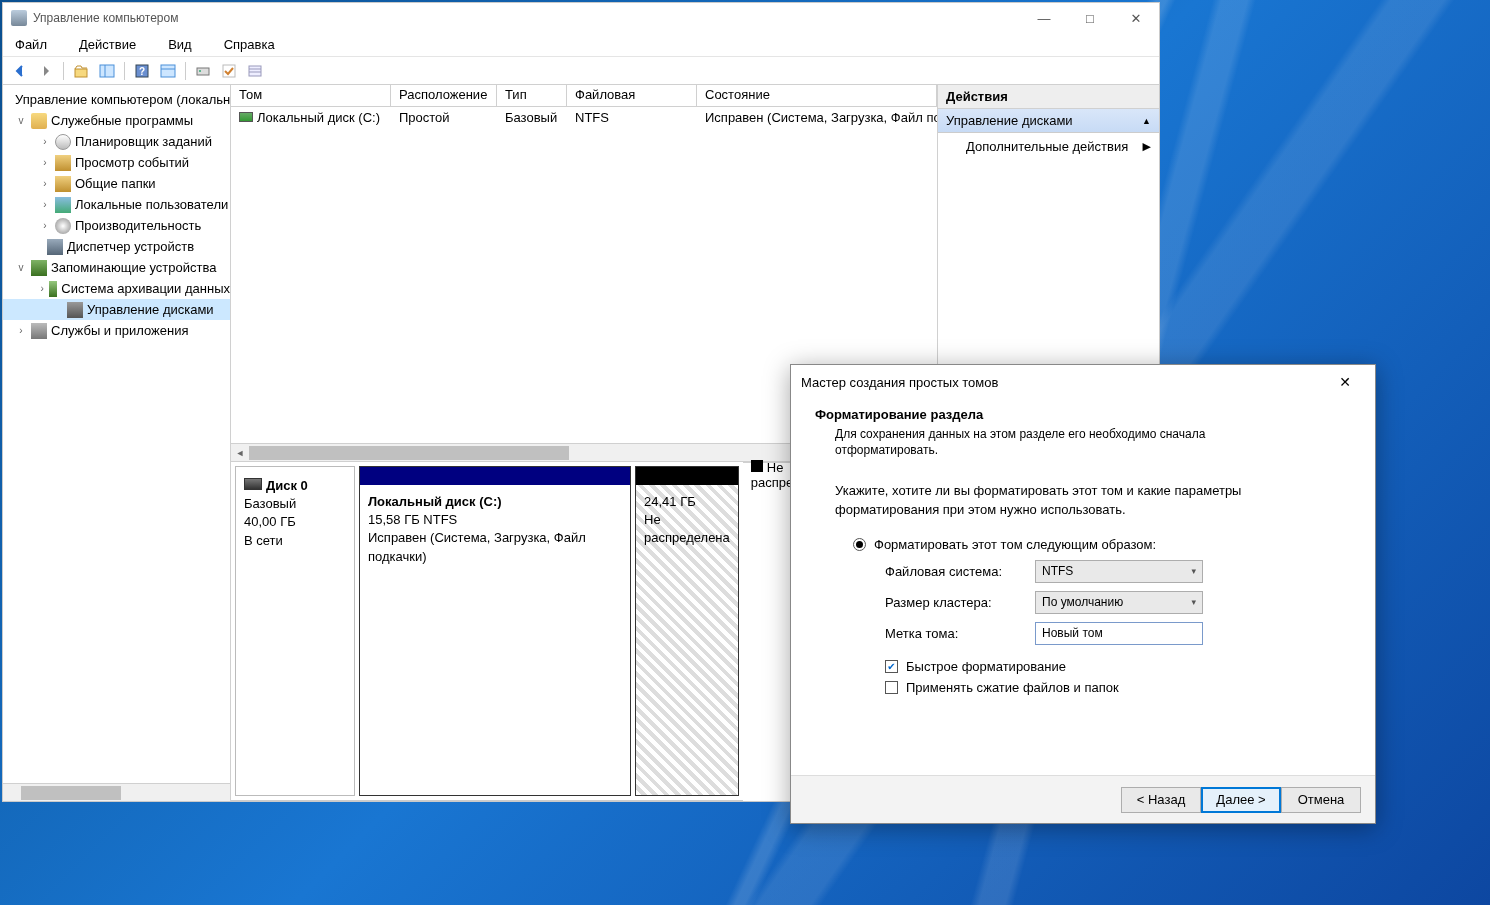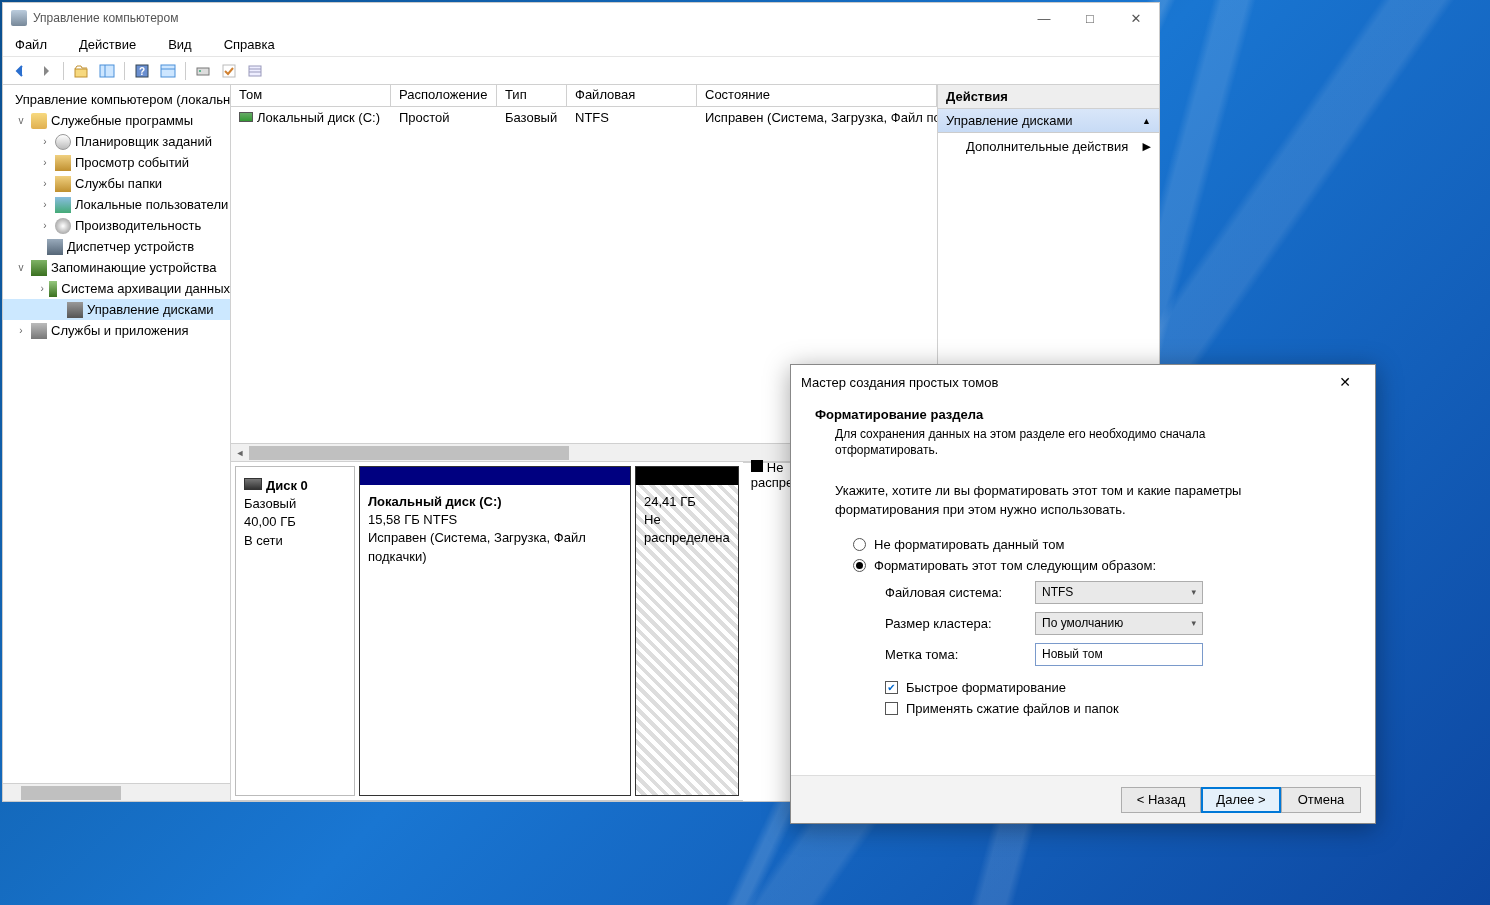--- a/index.html
+++ b/index.html
@@ -305,21 +305,21 @@
             <span>Планировщик заданий</span>
           </div>
         <div class="tree-row" style="padding-left:36px">
             <span class="exp">›</span>
             <span class="t-icon ic-event"></span>
             <span>Просмотр событий</span>
           </div>
         <div class="tree-row" style="padding-left:36px">
             <span class="exp">›</span>
             <span class="t-icon ic-share"></span>
-            <span>Службы папки</span>
+            <span>Общие папки</span>
           </div>
         <div class="tree-row" style="padding-left:36px">
             <span class="exp">›</span>
             <span class="t-icon ic-users"></span>
             <span>Локальные пользователи</span>
           </div>
         <div class="tree-row" style="padding-left:36px">
             <span class="exp">›</span>
             <span class="t-icon ic-perf"></span>
             <span>Производительность</span>
@@ -435,24 +435,20 @@
     <div class="wiz-close">✕</div>
   </div>
   <div class="wiz-head">
     <div class="h1">Форматирование раздела</div>
     <div class="h2">Для сохранения данных на этом разделе его необходимо сначала отформатировать.</div>
   </div>
   <div class="wiz-body">
     <div class="wiz-instr">Укажите, хотите ли вы форматировать этот том и какие параметры форматирования при этом нужно использовать.</div>
 
     <div class="radio-row">
-      <span class="radio"></span>
-      <span>Не форматировать данный том</span>
-    </div>
-    <div class="radio-row">
       <span class="radio checked"></span>
       <span>Форматировать этот том следующим образом:</span>
     </div>
 
     <div class="form-grid">
       <div class="form-row">
         <span class="lbl">Файловая система:</span>
         <div class="select">
           <span>NTFS</span>
           <span class="caret">▾</span>

